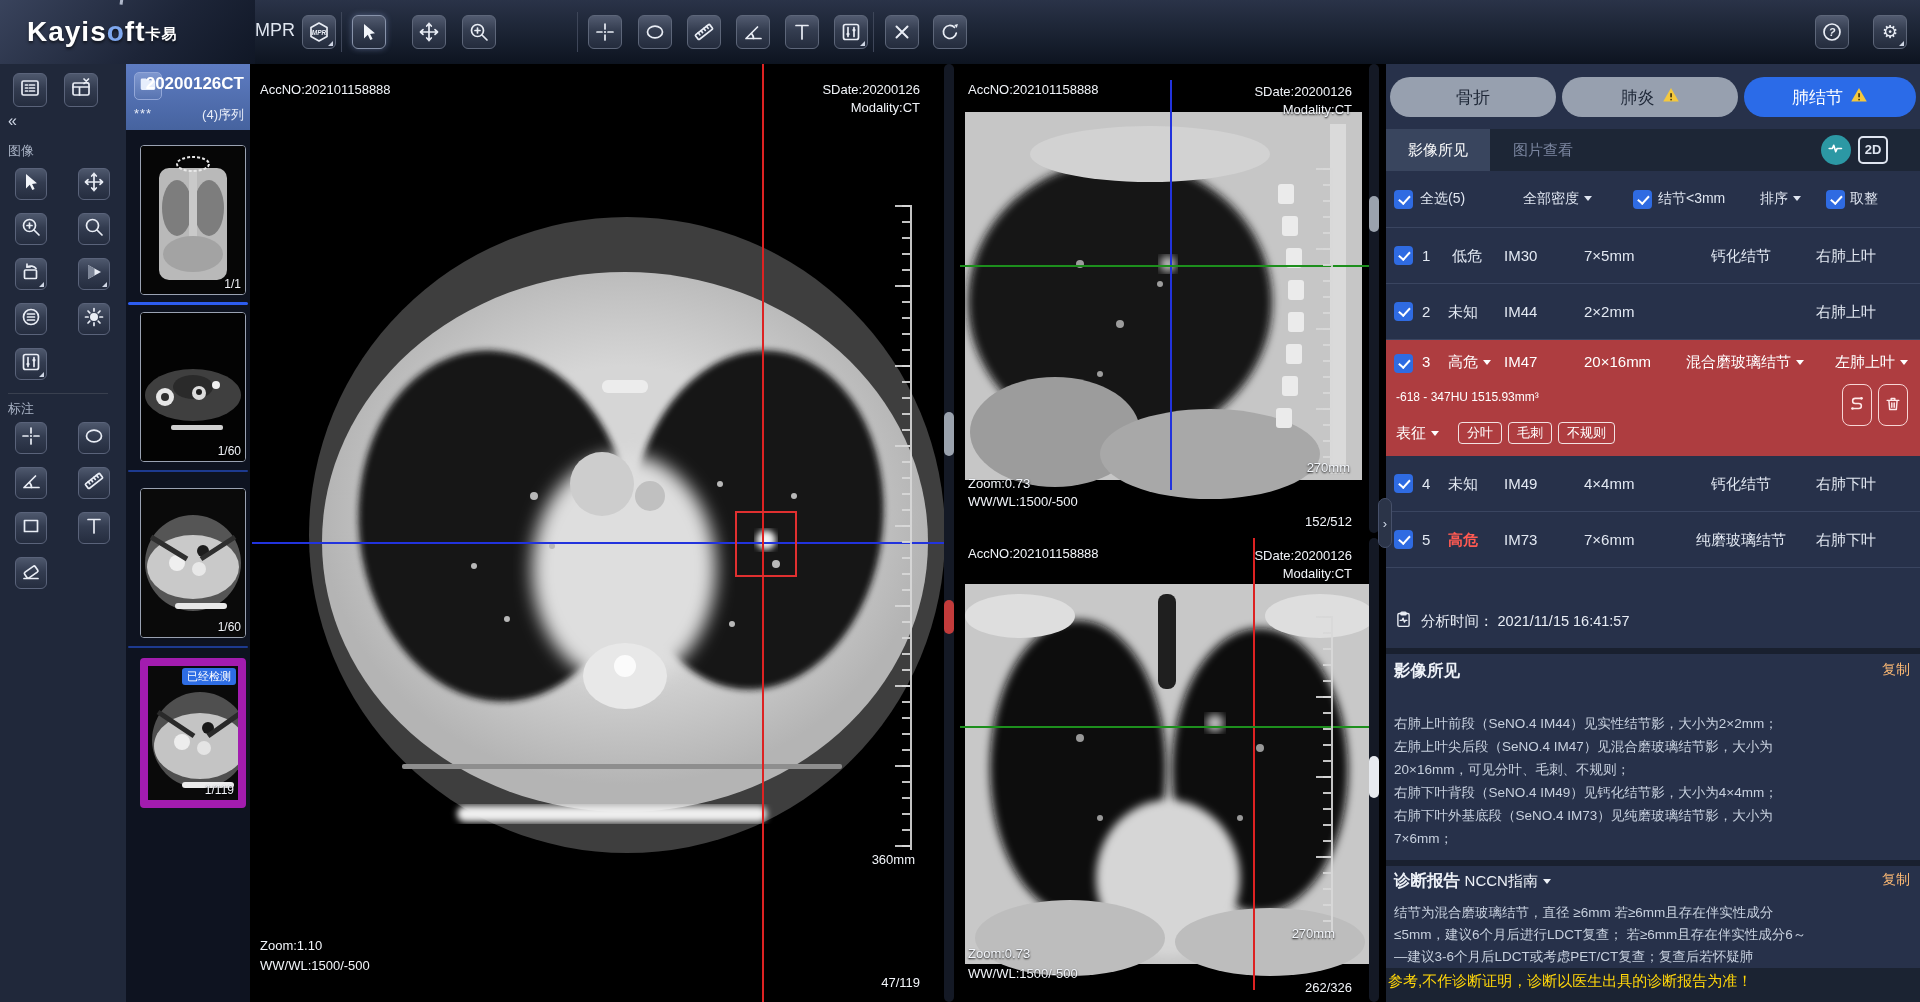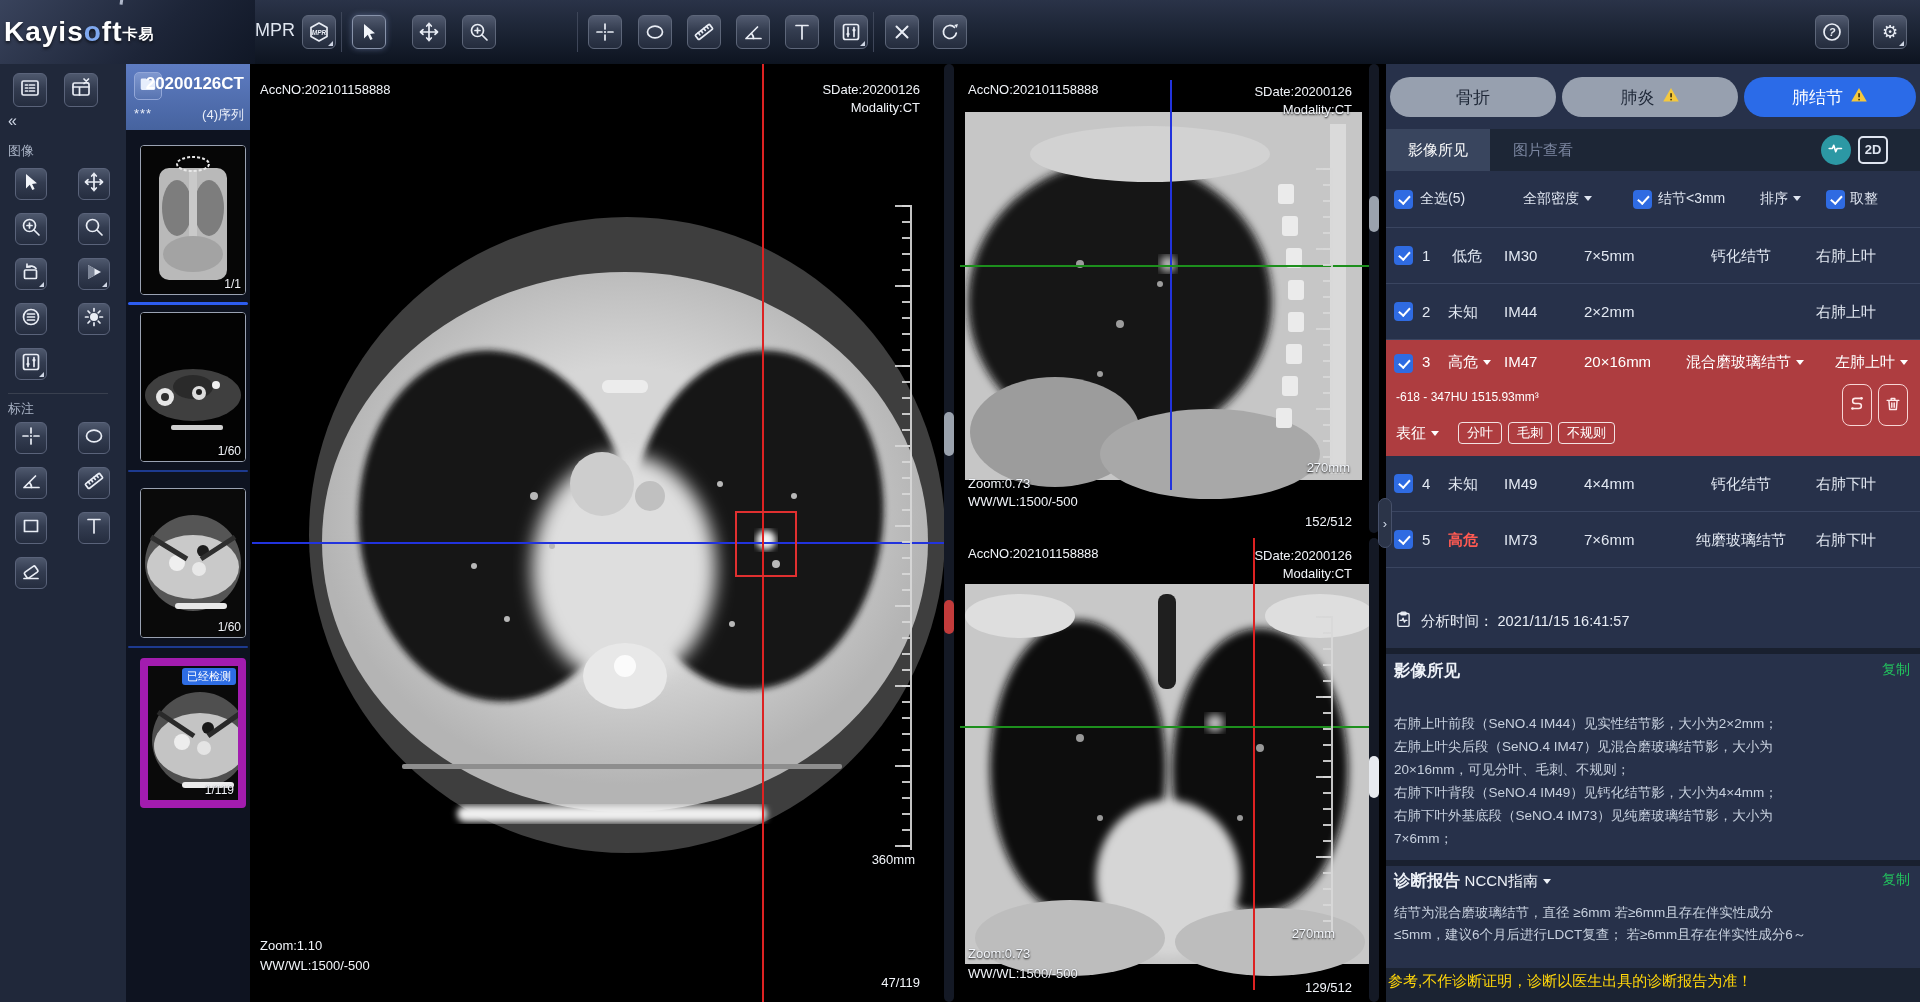--- a/index.html
+++ b/index.html
@@ -9,21 +9,21 @@
        -webkit-font-smoothing:antialiased;color:#e8edf5;}
 
   
   .topbar{position:absolute;left:0;top:0;width:1920px;height:64px;
           background:linear-gradient(180deg,#2a3348 0%,#1a2232 55%,#0d1420 100%);}
   .logo-zone{position:absolute;left:0;top:0;width:255px;height:64px;overflow:hidden;
              background:linear-gradient(135deg,#39435c 0%,#1d2538 60%,#101726 100%);}
   .logo-swoosh{position:absolute;left:118px;top:-180px;width:420px;height:420px;border-radius:50%;
                border:3px solid rgba(220,228,245,.75);border-color:rgba(220,228,245,.75) transparent transparent transparent;
                transform:rotate(-38deg);}
-  .logo-text{position:absolute;left:4px;top:16px;font-size:28px;font-weight:bold;color:#fff;
+  .logo-text{position:absolute;left:27px;top:16px;font-size:28px;font-weight:bold;color:#fff;
              text-shadow:0 2px 3px rgba(0,0,0,.6);letter-spacing:1px;text-align:right;}
   .logo-text .o{color:#7fa8ef;}
   .logo-cn{font-size:15px;font-weight:bold;vertical-align:2px;}
   .mpr-label{position:absolute;left:255px;top:20px;font-size:18px;color:#dfe5ef;}
   .tbtn{position:absolute;top:15px;width:34px;height:34px;border-radius:6px;cursor:pointer;
         background:linear-gradient(180deg,#525b70 0%,#343d50 45%,#242c3d 100%);
         border:1px solid #5d6679;display:flex;align-items:center;justify-content:center;}
   .tbtn.active{background:linear-gradient(180deg,#68728a 0%,#3d4burn 45%,#2c3549 100%);
         border-color:#8893aa;box-shadow:0 0 6px rgba(140,160,210,.45);}
   .tbtn svg{display:block;}
@@ -109,21 +109,21 @@
   .redrow{position:absolute;left:0;width:534px;height:116px;background:#ae3d40;color:#fff;font-size:15px;}
   .redrow .cell{position:absolute;white-space:nowrap;cursor:pointer;}
   .tag{display:inline-block;border:1px solid rgba(255,255,255,.85);border-radius:4px;
        padding:1px 8px;margin-right:6px;font-size:13px;cursor:pointer;}
   .redicon{position:absolute;width:30px;height:42px;border:1.5px solid rgba(255,230,230,.9);
            border-radius:8px;display:flex;align-items:center;justify-content:center;cursor:pointer;}
   .meta-row{position:absolute;left:8px;top:546px;font-size:14.5px;color:#e8edf5;display:flex;
             align-items:center;gap:8px;}
   .sect-divider{position:absolute;left:0;width:534px;height:6px;background:#19202f;}
   .sect-head{position:absolute;font-size:16.5px;font-weight:bold;color:#eef2f8;}
-  .copy-link{position:absolute;right:10px;font-size:14px;color:#22c55e;cursor:pointer;}
+  .copy-link{position:absolute;right:10px;font-size:14px;color:#fdba74;cursor:pointer;}
   .txtline{position:absolute;left:8px;font-size:13.5px;color:#c7d0de;white-space:nowrap;overflow:hidden;width:520px;}
   .bottom-strip{position:absolute;left:0;top:904px;width:534px;height:34px;background:#1b2332;}
   .disclaimer{position:absolute;left:2px;top:908px;font-size:15px;color:#ffd60a;white-space:nowrap;z-index:5;}
 
   .warn-ic{display:inline-block;}
 </style>
 </head>
 <body>
 
 <div class="app">
@@ -579,21 +579,21 @@
       <div class="rticks"></div>
         <div class="rticks2"></div>
         <div class="rline"></div>
     </div>
     <div class="ov" style="left:8px;top:8px">AccNO:202101158888</div>
     <div class="ov right" style="right:28px;top:10px">SDate:20200126</div>
     <div class="ov right" style="right:28px;top:28px">Modality:CT</div>
     <div class="ov right" style="right:45px;top:388px">270mm</div>
     <div class="ov" style="left:8px;top:408px">Zoom:0.73</div>
     <div class="ov" style="left:8px;top:428px">WW/WL:1500/-500</div>
-    <div class="ov right" style="right:28px;top:442px">129/512</div>
+    <div class="ov right" style="right:28px;top:442px">262/326</div>
     <div class="scrolltrack" style="left:409px;top:0;height:464px"></div>
     <div class="scrollhandle" style="left:409px;top:218px;height:42px;background:#e8ebf0"></div>
   </div>
 
   <div class="panel-collapse">›</div>
 
   <div class="ai-panel">
 
     <div class="pill" style="left:4px;width:166px">
       <span>骨折</span>
@@ -721,18 +721,19 @@
     <div class="txtline" style="top:766px">7×6mm；</div>
 
     <div class="sect-divider" style="top:796px"></div>
     <div class="sect-head" style="left:8px;top:806px">
       <span>诊断报告</span>
       <span style="font-weight:normal;font-size:15px"><span>NCCN指南</span><i class="caret"></i></span>
     </div>
     <div class="copy-link" style="top:807px">复制</div>
     <div class="txtline" style="top:840px">结节为混合磨玻璃结节，直径 ≥6mm 若≥6mm且存在伴实性成分</div>
     <div class="txtline" style="top:862px">≤5mm，建议6个月后进行LDCT复查； 若≥6mm且存在伴实性成分6～</div>
+    <div class="txtline" style="top:884px">—建议3-6个月后LDCT或考虑PET/CT复查；复查后若怀疑肺</div>
 
     <div class="bottom-strip"></div>
     <div class="disclaimer">参考,不作诊断证明，诊断以医生出具的诊断报告为准！</div>
   </div>
 
 </div>
 
 </body></html>

